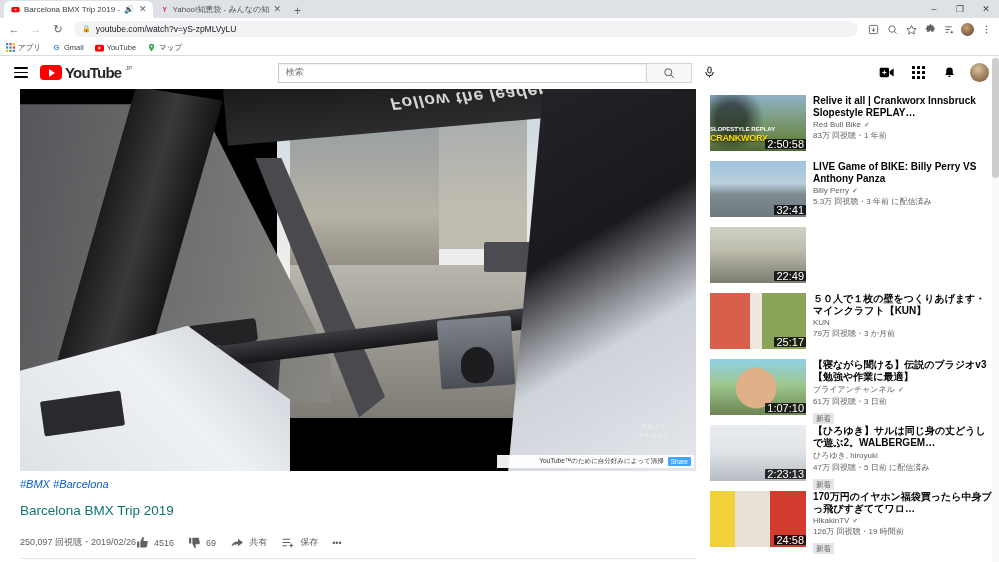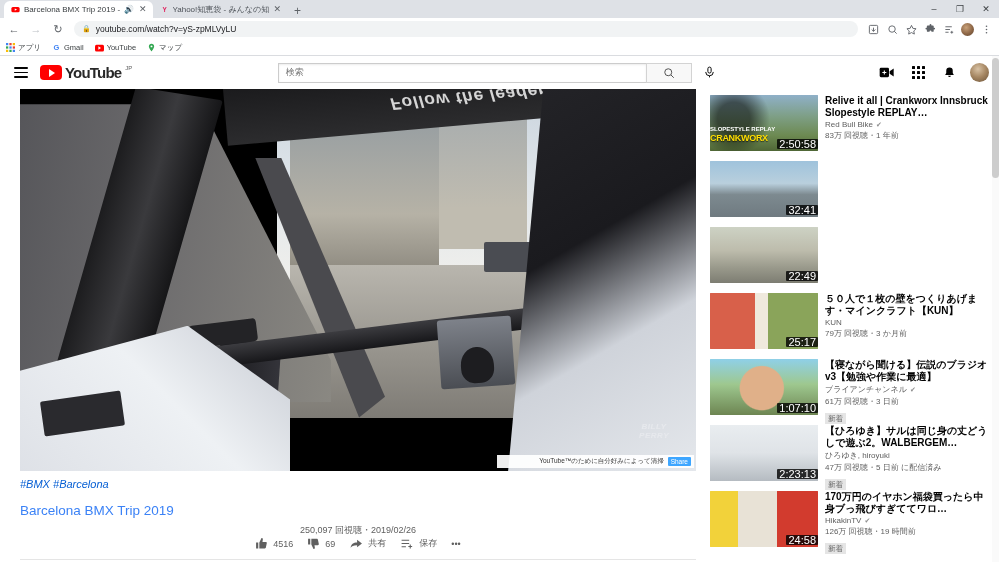--- a/index.html
+++ b/index.html
@@ -195,41 +195,41 @@
     background: rgba(255,255,255,.93); display: flex; align-items: center;
     justify-content: flex-end; gap: 4px; padding: 0 3px;
   }
   .promo-text { font-size: 6.5px; color: #333; white-space: nowrap; }
   .promo-share {
     background: #3ea6ff; color: #fff; font-size: 6.5px; padding: 1px 3px; border-radius: 1px;
   }
 
   .meta { padding: 7px 0 0 0; }
   .tags { font-size: 11px; color: #065fd4; margin-bottom: 12px; font-style: italic; }
-  .vid-title { font-size: 13.5px; color: #3b82f6; font-weight: normal; line-height: 18px; }
-  .metarow { display: flex; align-items: center; margin-top: 4px; flex-direction: column; }
+  .vid-title { font-size: 13.5px; color: #0f766e; font-weight: normal; line-height: 18px; }
+  .metarow { display: flex; align-items: center; margin-top: 16px; }
   .views { font-size: 9px; color: #606060; }
   .actions { display: flex; align-items: center; gap: 14px; }
   .action { display: flex; align-items: center; gap: 5px; color: #606060; font-size: 9px; }
   .action .lbl { font-size: 9px; color: #606060; }
   .sep-line { border-top: 1px solid #e5e5e5; margin-top: 9px; }
   .channelrow { display: flex; align-items: center; padding-top: 8px; gap: 9px; }
   .ch-ava { width: 24px; height: 24px; border-radius: 50%; background: #efefef;
     display:flex; align-items:center; justify-content:center; flex: none; overflow:hidden; }
   .ch-name { font-size: 9.5px; color: #030303; }
   .subscribe { margin-left: auto; background: #cc0000; color: #fff; font-size: 9px;
     padding: 6px 12px; border-radius: 2px; white-space: nowrap; }
 
   
   .secondary { width: 283px; padding-top: 6px; }
   .rec {
     display: flex; gap: 7px; margin-bottom: 7px; height: 59px;
   }
   .thumb {
-    width: 108px; height: 56px; flex: none; position: relative; overflow: hidden;
+    width: 96px; height: 56px; flex: none; position: relative; overflow: hidden;
     border-radius: 1px; background: #333;
   }
   .dur {
     position: absolute; right: 0; bottom: 2px; background: rgba(0,0,0,.8);
     color: #fff; font-size: 11px; padding: 0 2px; border-radius: 1px; line-height: 10px;
   }
   .rec-info { flex: 1; min-width: 0; }
   .rec-title {
     font-size: 10px; color: #030303; font-weight: bold; line-height: 11.5px;
     max-height: 23px; overflow: hidden;
@@ -561,20 +561,28 @@
             </div>
             <div class="rec-stats">83万 回視聴・1 年前</div>
           </div>
         </div>
 
         <div class="rec">
           <div class="thumb t2">
             <div class="tart" style="background:linear-gradient(180deg,#9fc3dc 0%,#b9cfdd 40%,#7d8a90 60%,#6f7a80 100%);"></div>
             <span class="dur">32:41</span>
           </div>
+          <div class="rec-info">
+            <div class="rec-title">LIVE Game of BIKE: Billy Perry VS Anthony Panza</div>
+            <div class="rec-ch">
+              <span>Billy Perry</span>
+              <span class="verified">✔</span>
+            </div>
+            <div class="rec-stats">5.3万 回視聴・3 年前 に配信済み</div>
+          </div>
         </div>
 
         <div class="rec">
           <div class="thumb t3">
             <div class="tart" style="background:linear-gradient(180deg,#cdd2c4 0%,#bdbcac 42%,#9a9a8c 72%,#7d7d72 100%);"></div>
             <span class="dur">22:49</span>
           </div>
         </div>
 
         <div class="rec">

